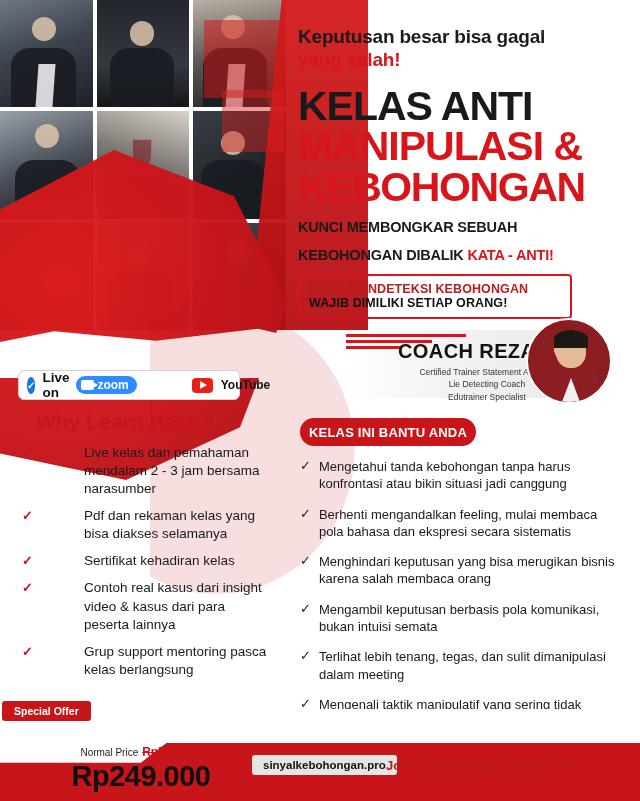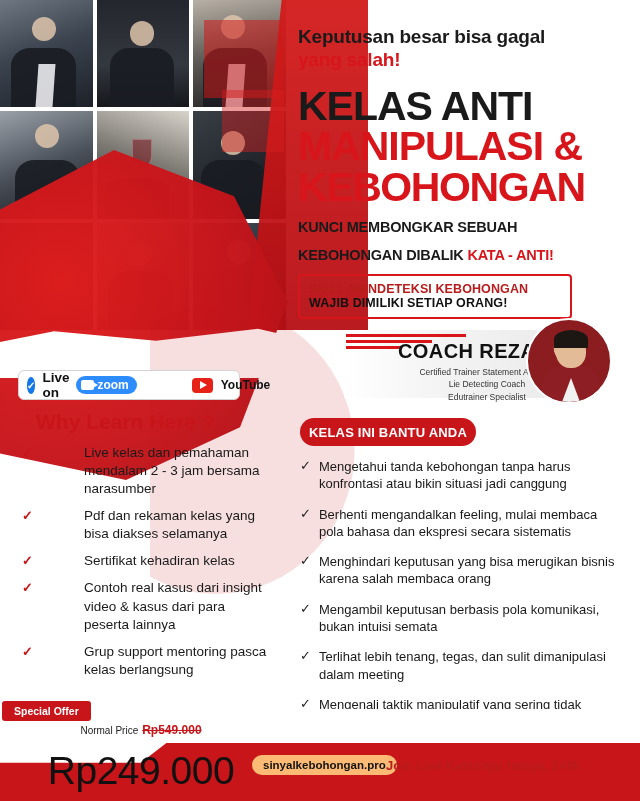--- a/index.html
+++ b/index.html
@@ -151,24 +151,24 @@
     background:#c8151a;
     clip-path: polygon(0 34%, 22% 34%, 26% 0, 100% 0, 100% 100%, 0 100%);
   }
   .special-pill {
     position:absolute; left:2px; bottom:80px; background:#c8151a; color:#fff;
     font-size:10.5px; font-weight:700; padding:4px 12px; border-radius:3px;
   }
   .price-area { position:absolute; left:26px; bottom:8px; width:230px; text-align:center; color:#111; }
   .normal-row { font-size:10px; color:#222; }
   .normal-row .strike { text-decoration: line-through; color:#c8151a; font-weight:700; font-size:12px; margin-left:4px; }
-  .big-price { font-size:39px; font-weight:400; letter-spacing:-.5px; margin-top:12px; }
+  .big-price { font-size:29px; font-weight:700; letter-spacing:-.5px; margin-top:1px; }
   .price-note { font-size:9.5px; color:#222; margin-top:-1px; }
   .site-pill {
-    position:absolute; left:252px; bottom:26px; background:#fdba74; border-radius:10px;
+    position:absolute; left:252px; bottom:26px; background:#e5e5e5; border-radius:3px;
     padding:4px 11px; font-size:11.5px; font-weight:700; color:#111;
   }
   .join-txt { position:absolute; left:386px; bottom:28px; color:#b91c1c; font-size:13px; font-weight:800; }
 </style>
 </head>
 <body>
 
 <div class="poster">
 
   <div class="collage">

